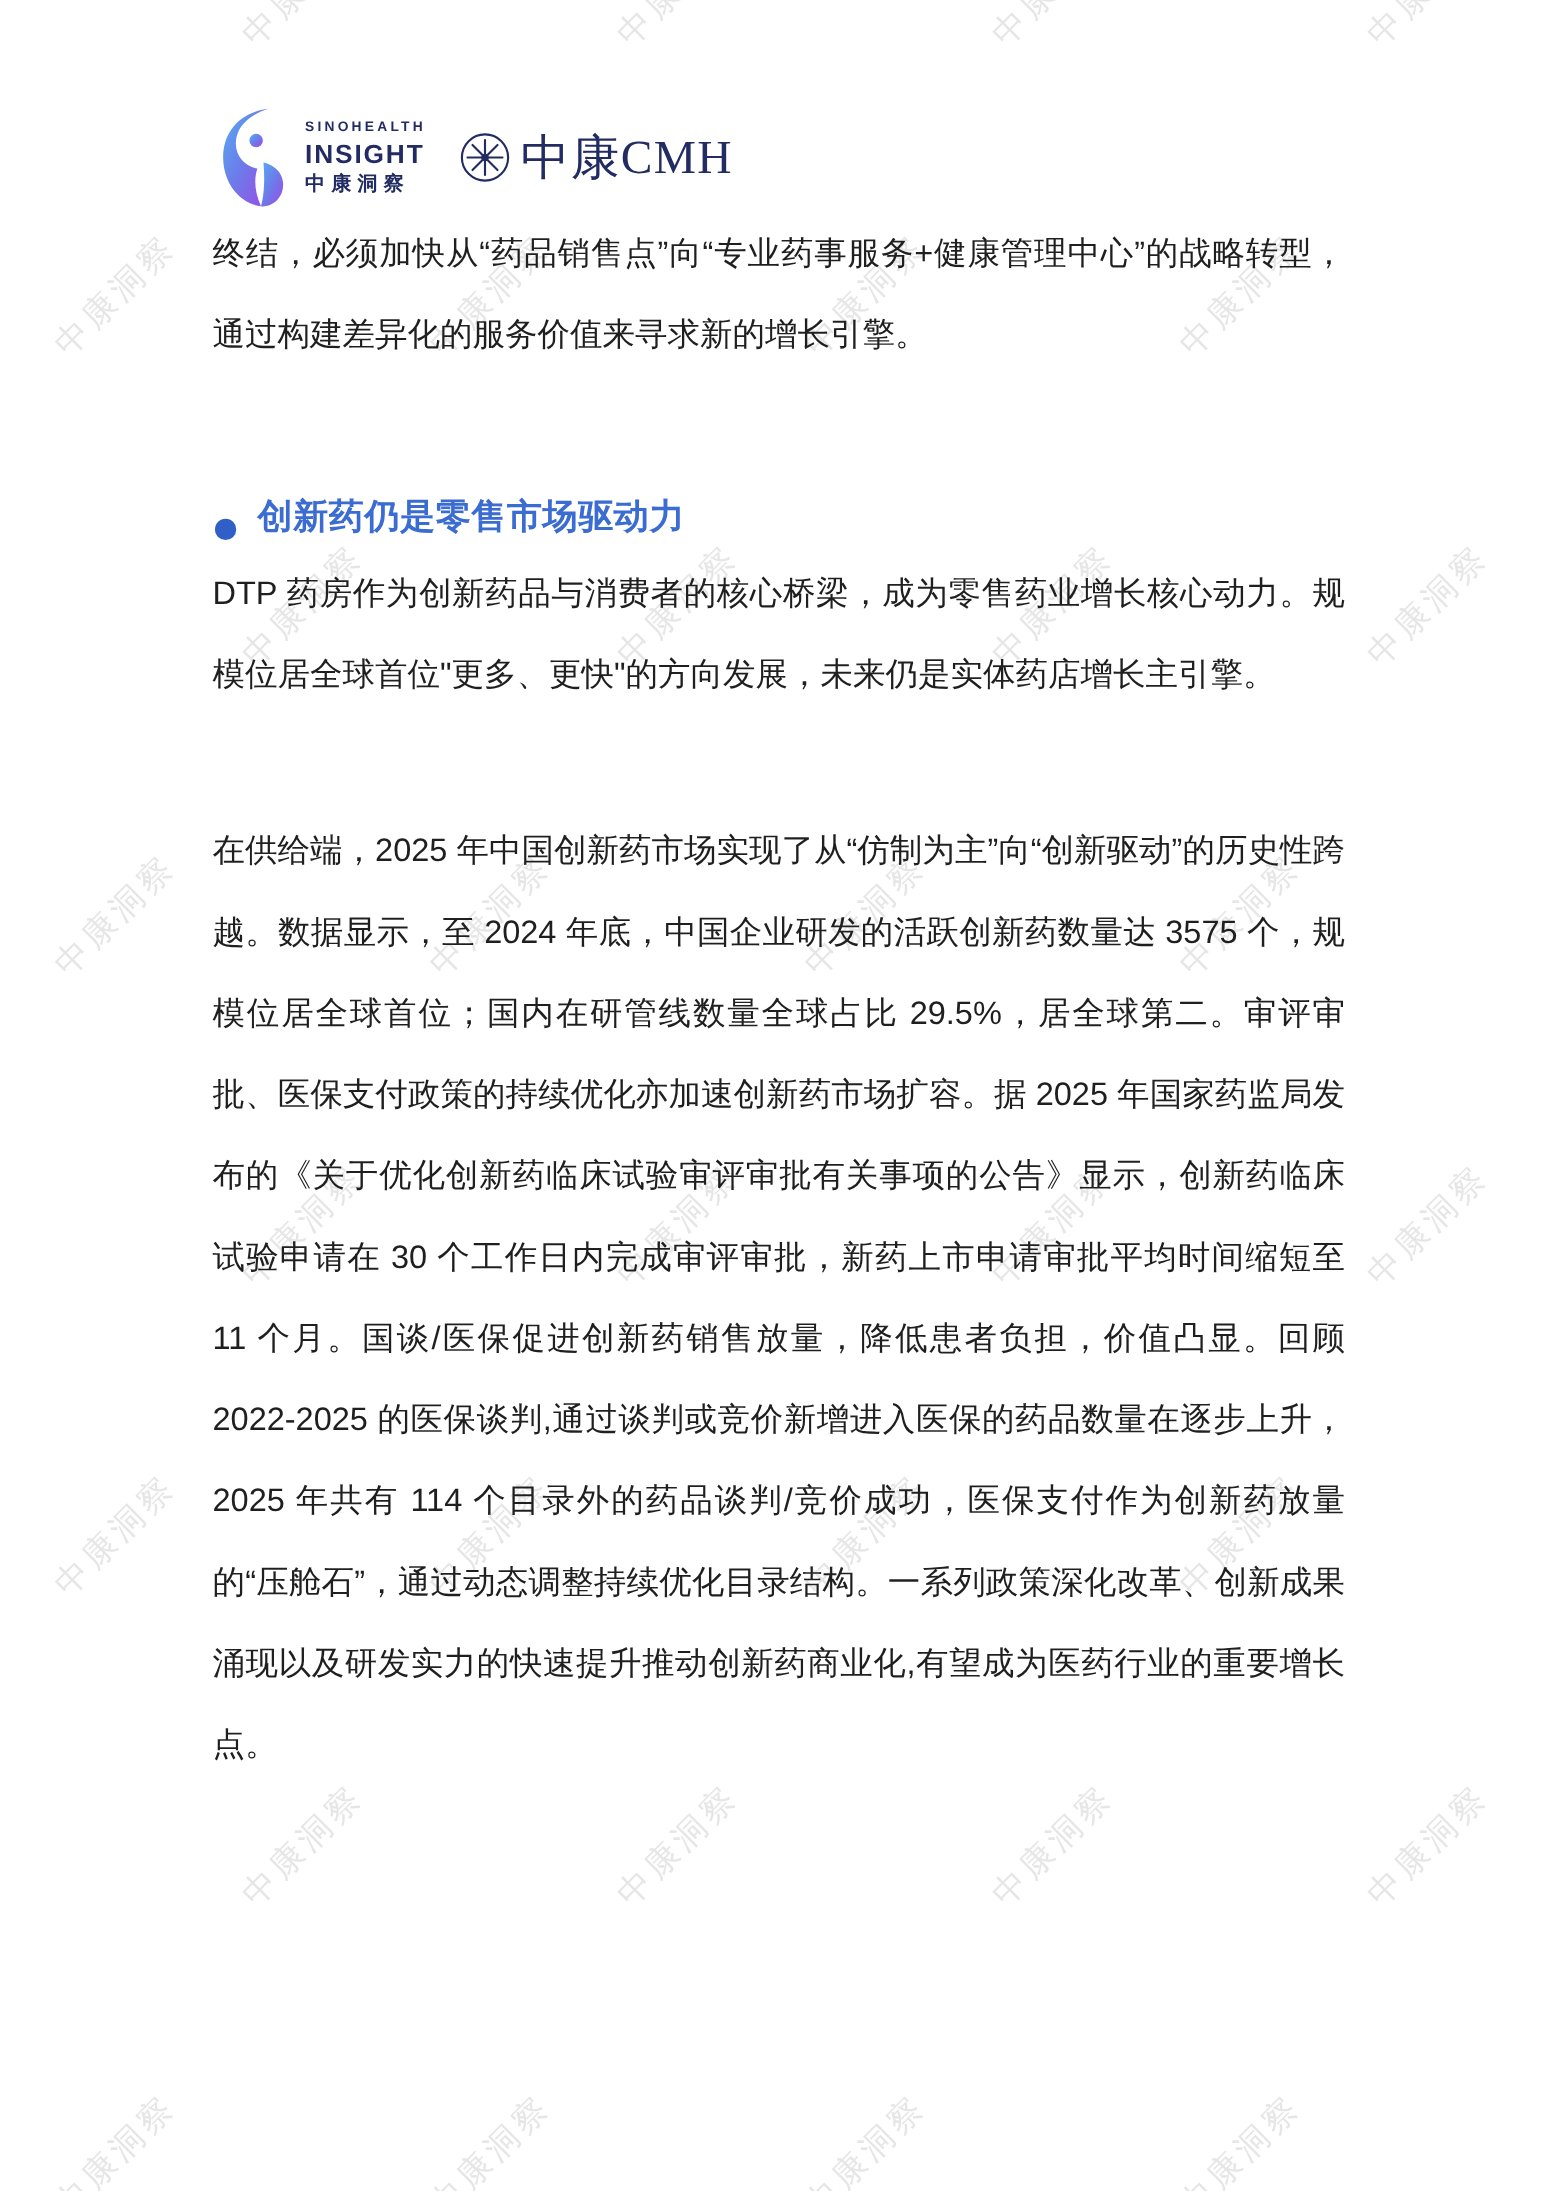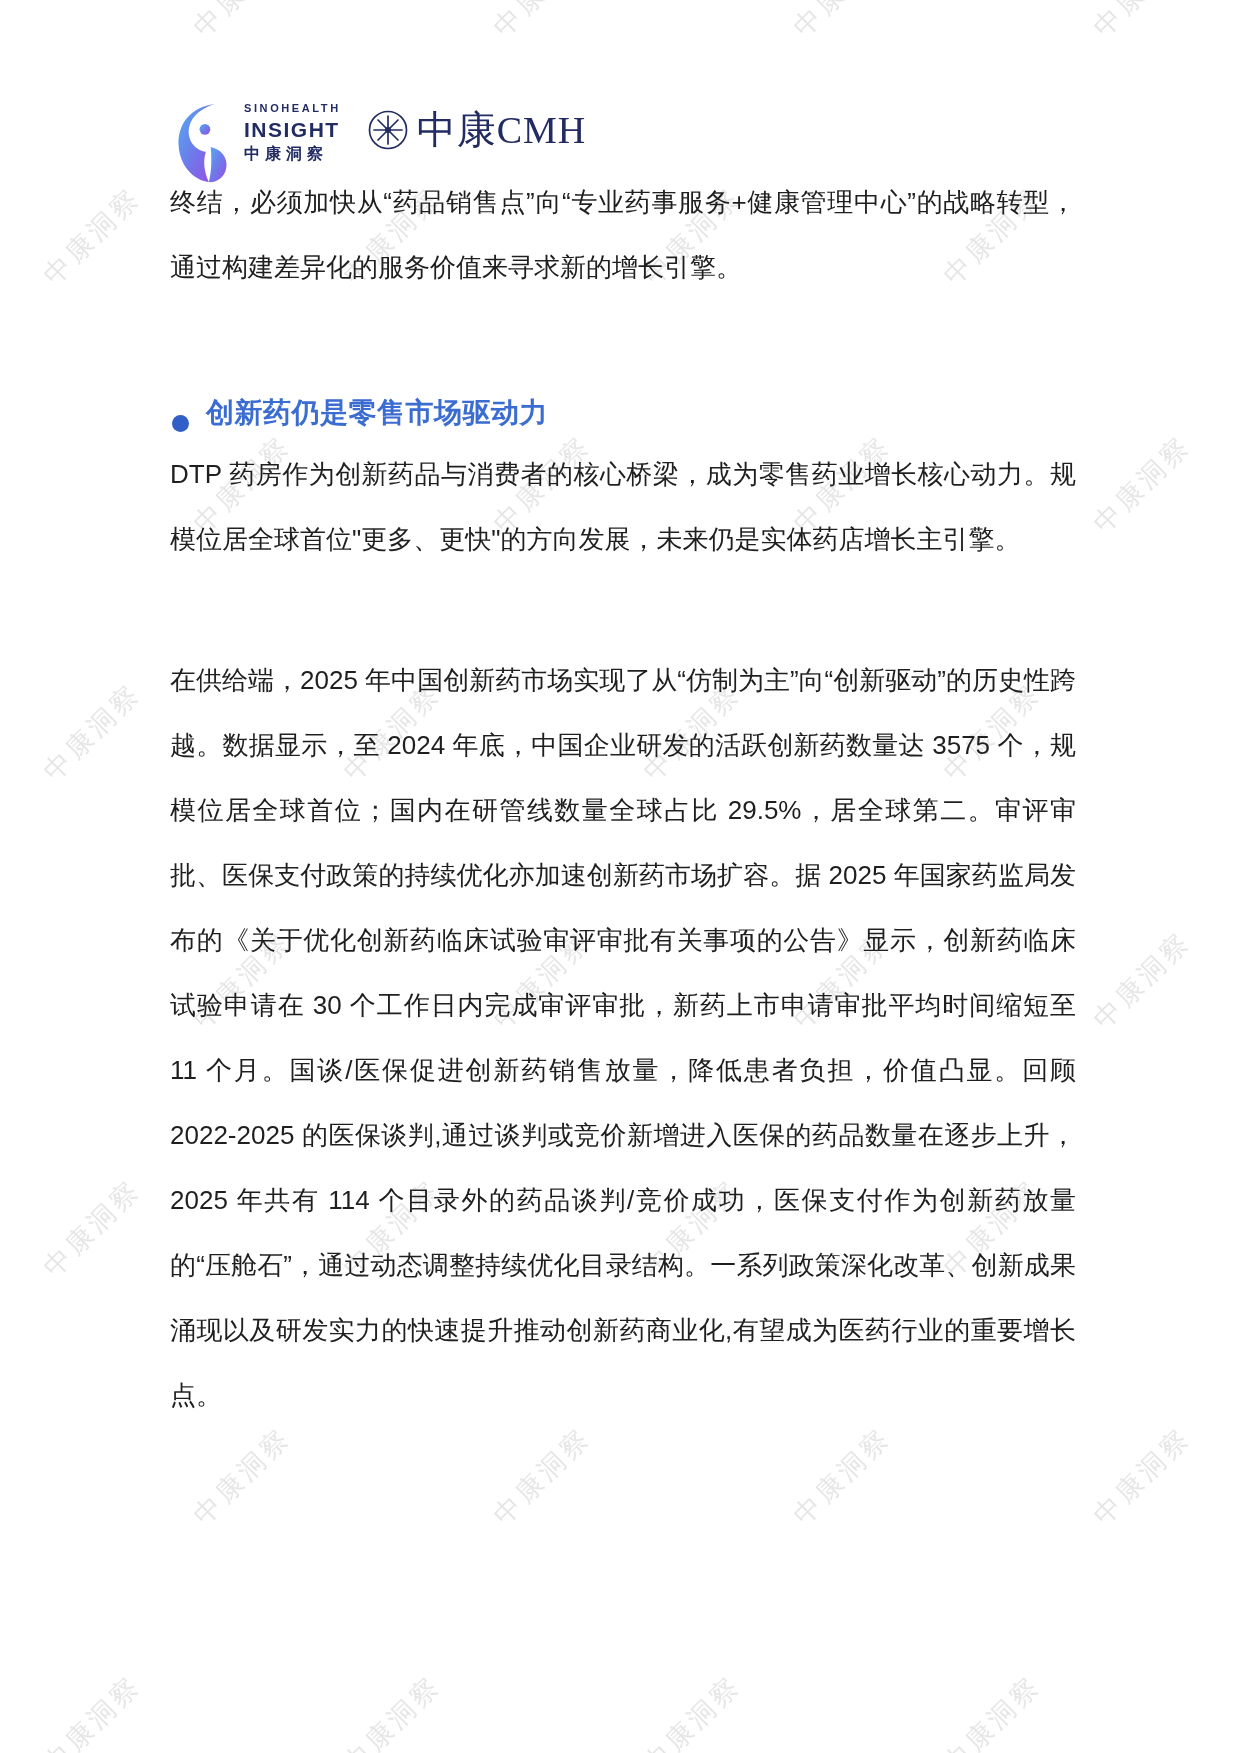--- a/index.html
+++ b/index.html
@@ -20,21 +20,21 @@
     letter-spacing: 4px;
     color: var(--wm-color, #e6e6e6);
     transform: rotate(-45deg);
     white-space: nowrap;
     user-select: none;
   }
 
   .content { position: absolute; inset: 0; z-index: 1; }
 
   
-  .logo-row { position: absolute; left: 170px; top: 86px; display: flex; align-items: flex-start; margin-top: 17px; }
+  .logo-row { position: absolute; left: 170px; top: 86px; display: flex; align-items: center; }
   .owl-mark { width: 62px; height: 80px; flex: 0 0 auto; }
   .insight-block { display: flex; flex-direction: column; justify-content: center; color: var(--navy, #222C63); line-height: 1; margin-left: 12px; }
   .sino-label { font-size: 11px; font-weight: bold; letter-spacing: 2.6px; margin-bottom: 5px; }
   .insight-label { font-size: 21px; font-weight: 800; letter-spacing: 1.5px; margin-bottom: 6px; }
   .insight-cn-label { font-size: 16px; font-weight: 600; letter-spacing: 5px; }
   .cmh-block { display: flex; align-items: center; margin-left: 26px; }
   .flower-icon { width: 42px; height: 42px; flex: 0 0 auto; }
   .cmh-cn { font-size: 39px; font-weight: 400; color: var(--navy, #222C63); margin-left: 8px; letter-spacing: 1px; }
   .cmh-en { font-size: 38px; font-family: "Liberation Serif", serif; color: var(--navy, #222C63); letter-spacing: 1px; }
 

